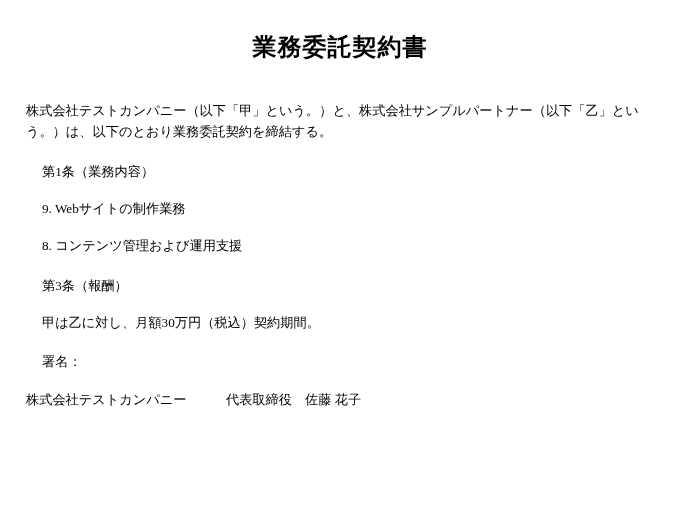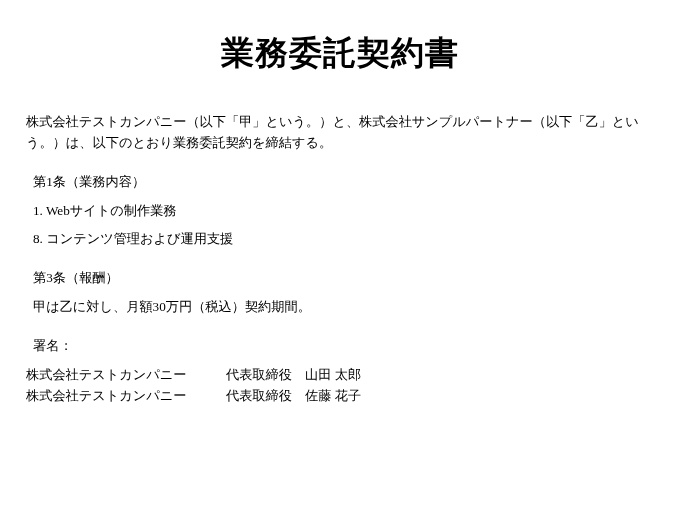--- a/index.html
+++ b/index.html
@@ -16,21 +16,21 @@
   }
   .page {
     width: 680px;
     height: 523px;
     box-sizing: border-box;
     padding: 0;
     position: relative;
   }
   .doc-title {
     text-align: center;
-    font-size: 33px;
+    font-size: 24px;
     font-weight: bold;
     letter-spacing: 1px;
     margin: 33px 0 0 0;
     line-height: 1.2;
   }
   .body-area {
     margin: 38px 26px 0 26px;
     font-size: 13.2px;
     line-height: 1.62;
     font-family: Liberation Serif, serif;
@@ -39,52 +39,51 @@
     margin: 0 0 18px 0;
     white-space: pre-wrap;
   }
   .para:last-child {
     margin-bottom: 0;
   }
   .block {
     margin: 0 0 18px 0;
   }
   .line {
-    margin: 7px;
+    margin: 16px;
     white-space: pre-wrap;
   }
   .sig-line {
     margin: 0;
     white-space: pre;
   }
 </style>
 </head>
 <body>
 
 <div class="page">
 
   <h1 class="doc-title">業務委託契約書</h1>
 
   <div class="body-area">
 
     <p class="para">株式会社テストカンパニー（以下「甲」という。）と、株式会社サンプルパートナー（以下「乙」という。）は、以下のとおり業務委託契約を締結する。</p>
 
     <div class="block">
       <p class="line">第1条（業務内容）</p>
-      <p class="line">1. Webサイトの制作業務</p>
+      <p class="line">9. Webサイトの制作業務</p>
       <p class="line">8. コンテンツ管理および運用支援</p>
     </div>
 
 
     <div class="block">
       <p class="line">第3条（報酬）</p>
       <p class="line">甲は乙に対し、月額30万円（税込）契約期間。</p>
     </div>
 
 
     <div class="block">
       <p class="line">署名：</p>
-      <p class="sig-line">株式会社テストカンパニー　　　代表取締役　山田 太郎</p>
       <p class="sig-line">株式会社テストカンパニー　　　代表取締役　佐藤 花子</p>
     </div>
 
   </div>
 </div>
 
 </body></html>

